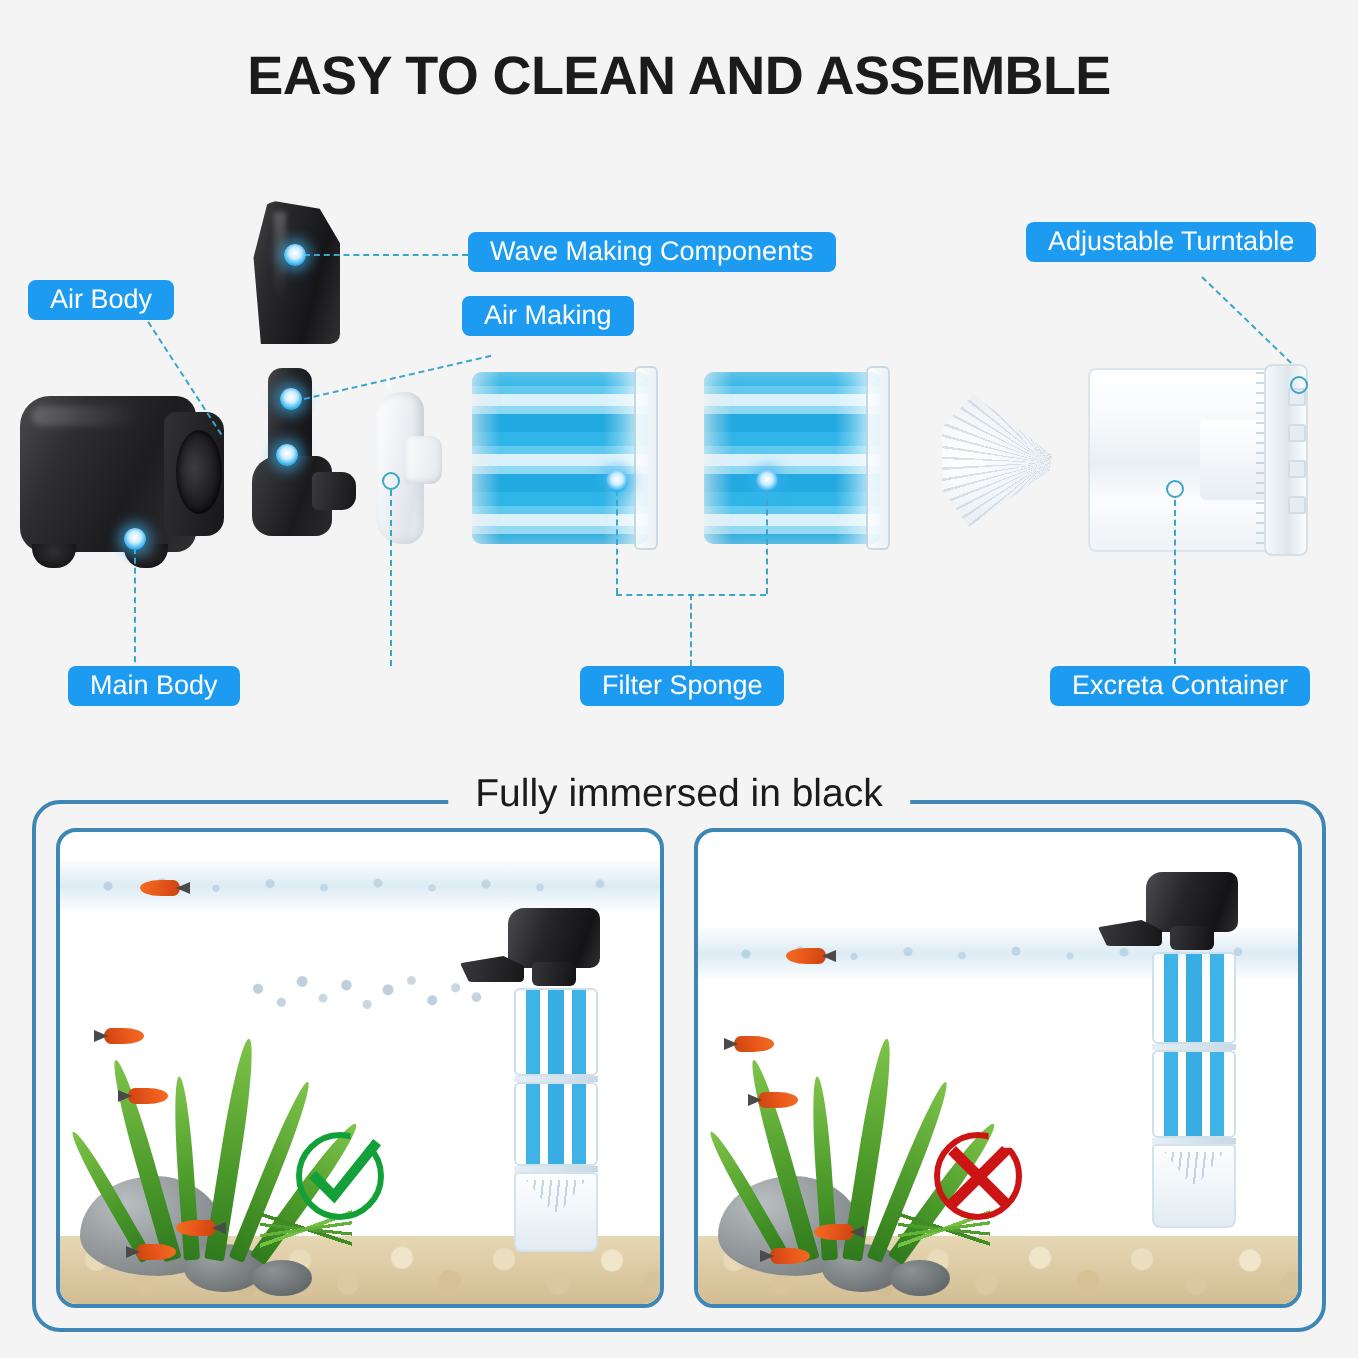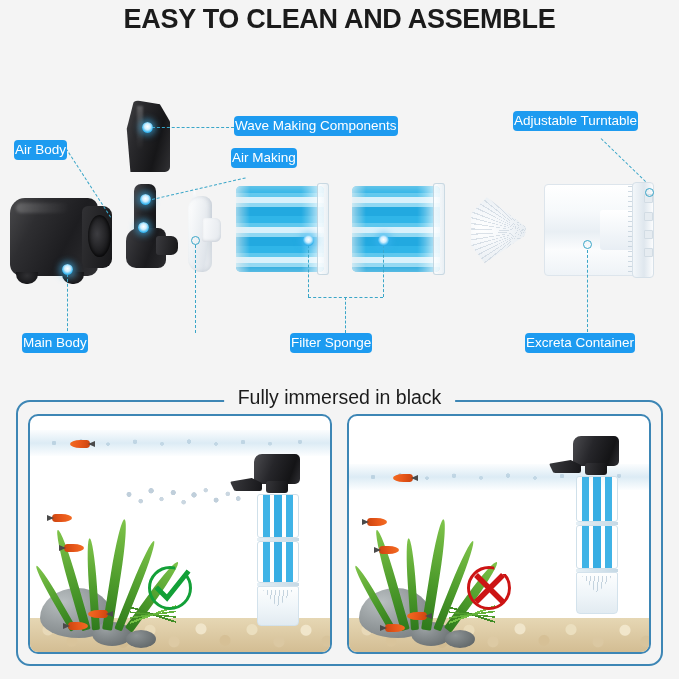--- a/index.html
+++ b/index.html
@@ -5,41 +5,41 @@
   * { box-sizing: border-box; margin: 0; padding: 0; }
   body {
     width: 679px; height: 679px;
     background: #f4f4f4;
     font-family: "Liberation Sans", sans-serif;
     overflow: hidden;
     position: relative;
   }
 
   
-  .header { padding-top: 5px; text-align: center; }
+  .header { padding-top: 24px; text-align: center; }
   .main-title {
     font-size: 27px; font-weight: bold; color: #1b1b1b;
     letter-spacing: -0.3px; line-height: 1.1;
   }
   .subtitle {
     font-size: 18.5px; color: #2a2a2a; line-height: 1.18;
     margin-top: 5px; padding: 0 22px;
   }
 
   
   .diagram { position: absolute; left: 0; top: 92px; width: 679px; height: 275px; }
 
   
   .lbl {
     position: absolute;
     background: #1d9bf0;
     color: #fff;
     font-size: 13.5px;
     border-radius: 4px;
-    padding: 2px 1px 3px;
+    padding: 2px 11px 3px;
     white-space: pre;
     line-height: 1.12;
     z-index: 6;
   }
   .lbl.two { line-height: 1.05; padding: 2px 5px 3px; }
 
   
   .conn { position: absolute; z-index: 4; }
   .conn.h { border-top: 1px dashed #3aa6c8; }
   .conn.v { border-left: 1px dashed #3aa6c8; }
@@ -453,21 +453,21 @@
   <div class="conn v" style="left:383px; top:153px; height:52px"></div>
   <div class="conn h" style="left:308px; top:205px; width:75px"></div>
   <div class="conn v" style="left:345px; top:205px; height:36px"></div>
   <div class="conn v" style="left:587px; top:158px; height:82px"></div>
   <div class="conn diag" style="left:601px; top:46px; width:62px; transform:rotate(44deg)"></div>
 
   <div class="lbl" style="left:14px;  top:48px">Air Body</div>
   <div class="lbl" style="left:234px; top:24px">Wave Making Components</div>
   <div class="lbl" style="left:231px; top:56px">Air Making</div>
   <div class="lbl" style="left:513px; top:19px">Adjustable Turntable</div>
-  <div class="lbl" style="left:22px;  top:241px">Main Body</div>
+  <div class="lbl" style="left:34px;  top:241px">Main Body</div>
   <div class="lbl" style="left:290px; top:241px">Filter Sponge</div>
   <div class="lbl" style="left:525px; top:241px">Excreta Container</div>
 </div>
 
 <div class="bottom">
   <div class="bframe"></div>
   <div class="bframe-label">Fully immersed in black</div>
 
   <div class="tanks">
 

